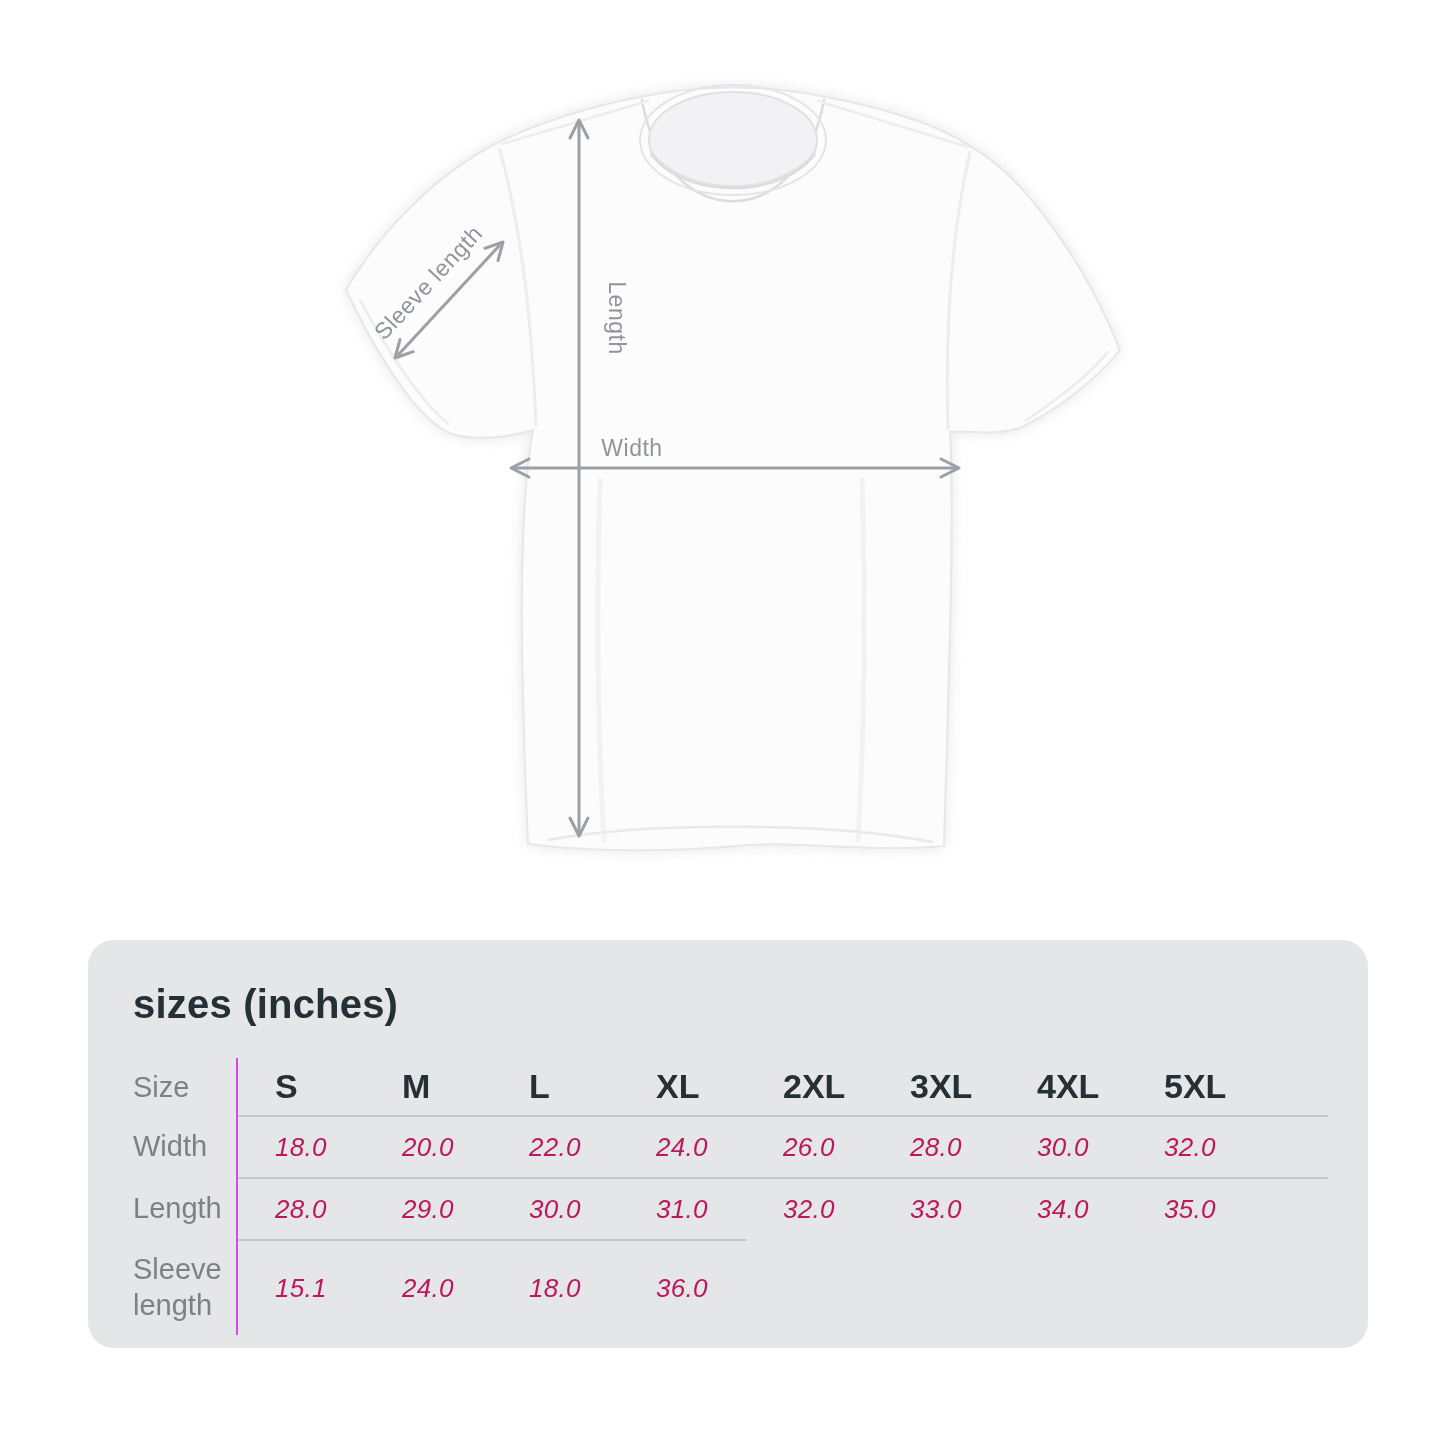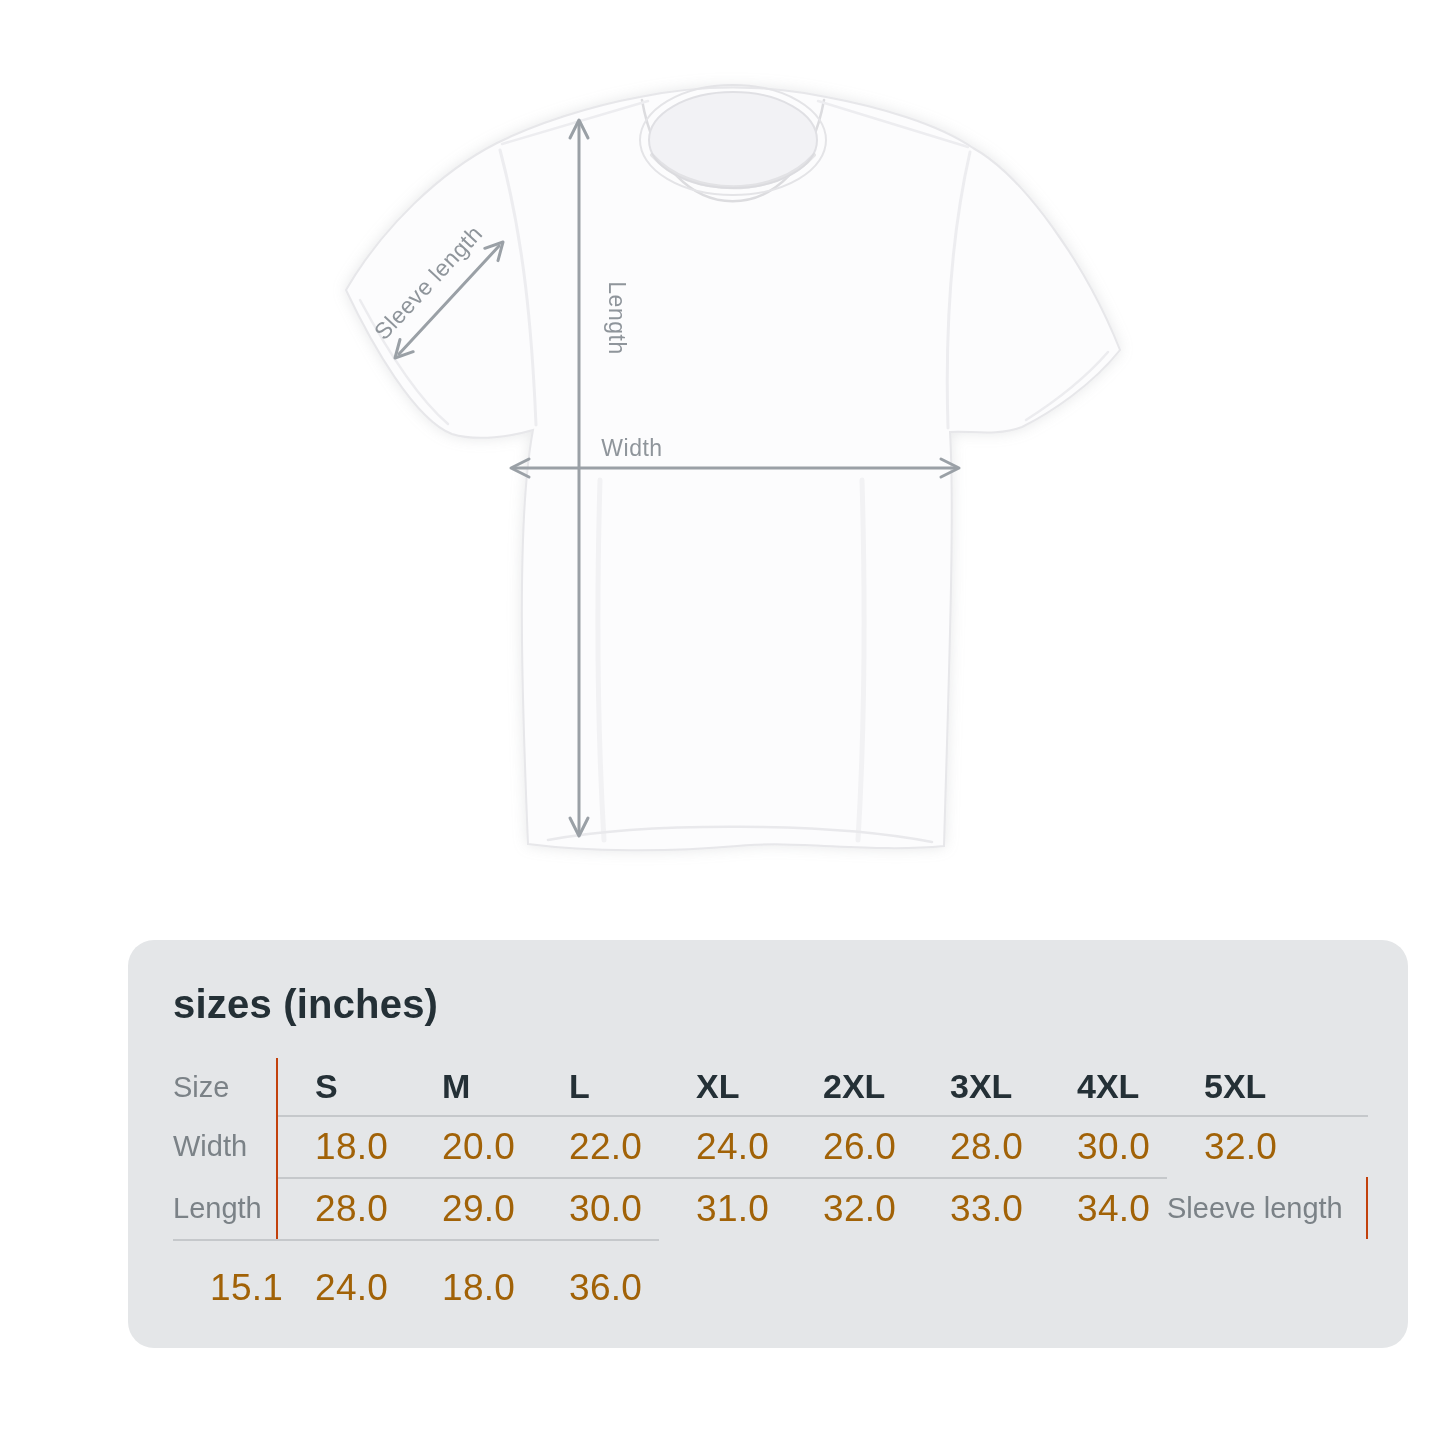--- a/index.html
+++ b/index.html
@@ -7,38 +7,38 @@
     position:relative;width:1445px;height:1445px;background:#ffffff;overflow:hidden;
     font-family:"Liberation Sans", sans-serif;
   }
   
   .diagram{position:absolute;left:0;top:0;width:1445px;height:940px;}
   .diagram svg{display:block;width:1445px;height:940px;}
   .meas-label{font-size:23px;fill:#8f959b;letter-spacing:.5px;}
   
   .card{
     position:absolute;left:88px;top:940px;width:1280px;height:408px;
-    background:#e4e6e8;border-radius:26px;margin-left:40px;
+    background:#e4e6e8;border-radius:26px;
   }
   .card-title{
     position:absolute;left:45px;top:42px;
     font-size:40px;font-weight:700;color:#243036;letter-spacing:.2px;
   }
   .size-grid{
     position:absolute;left:45px;top:118px;width:1195px;
     display:grid;
     grid-template-columns:105px repeat(7,127px) 1fr;
     grid-template-rows:57px 62px 62px 96px;
   }
   .cell{display:flex;align-items:center;box-sizing:border-box;}
   .cell.data{padding-left:37px;}
   .lbl{font-size:29px;color:#7b8287;line-height:36px;}
   .head{font-size:34px;font-weight:700;color:#243036;}
-  .val{font-size:37px;font-weight:400;color:#a16207;letter-spacing:.3px;}
-  .br{border-right:2px solid #c2410c;}
+  .val{font-size:26px;font-weight:400;color:#be185d;letter-spacing:.3px;font-style:italic;}
+  .br{border-right:2px solid #d946ef;}
   .bt{border-top:2px solid #c5c8cb;}
 </style>
 </head>
 <body>
 
 <div class="stage">
 
   <div class="diagram">
     <svg viewBox="0 0 1445 940">
 
@@ -133,20 +133,21 @@
       <div class="cell data val bt">32.0</div>
 
       <div class="cell br lbl">Length</div>
       <div class="cell data val bt">28.0</div>
       <div class="cell data val bt">29.0</div>
       <div class="cell data val bt">30.0</div>
       <div class="cell data val bt">31.0</div>
       <div class="cell data val bt">32.0</div>
       <div class="cell data val bt">33.0</div>
       <div class="cell data val bt">34.0</div>
+      <div class="cell data val bt">35.0</div>
 
       <div class="cell br lbl">Sleeve length</div>
       <div class="cell data val bt">15.1</div>
       <div class="cell data val bt">24.0</div>
       <div class="cell data val bt">18.0</div>
       <div class="cell data val bt">36.0</div>
     </div>
   </div>
 
 </div>

